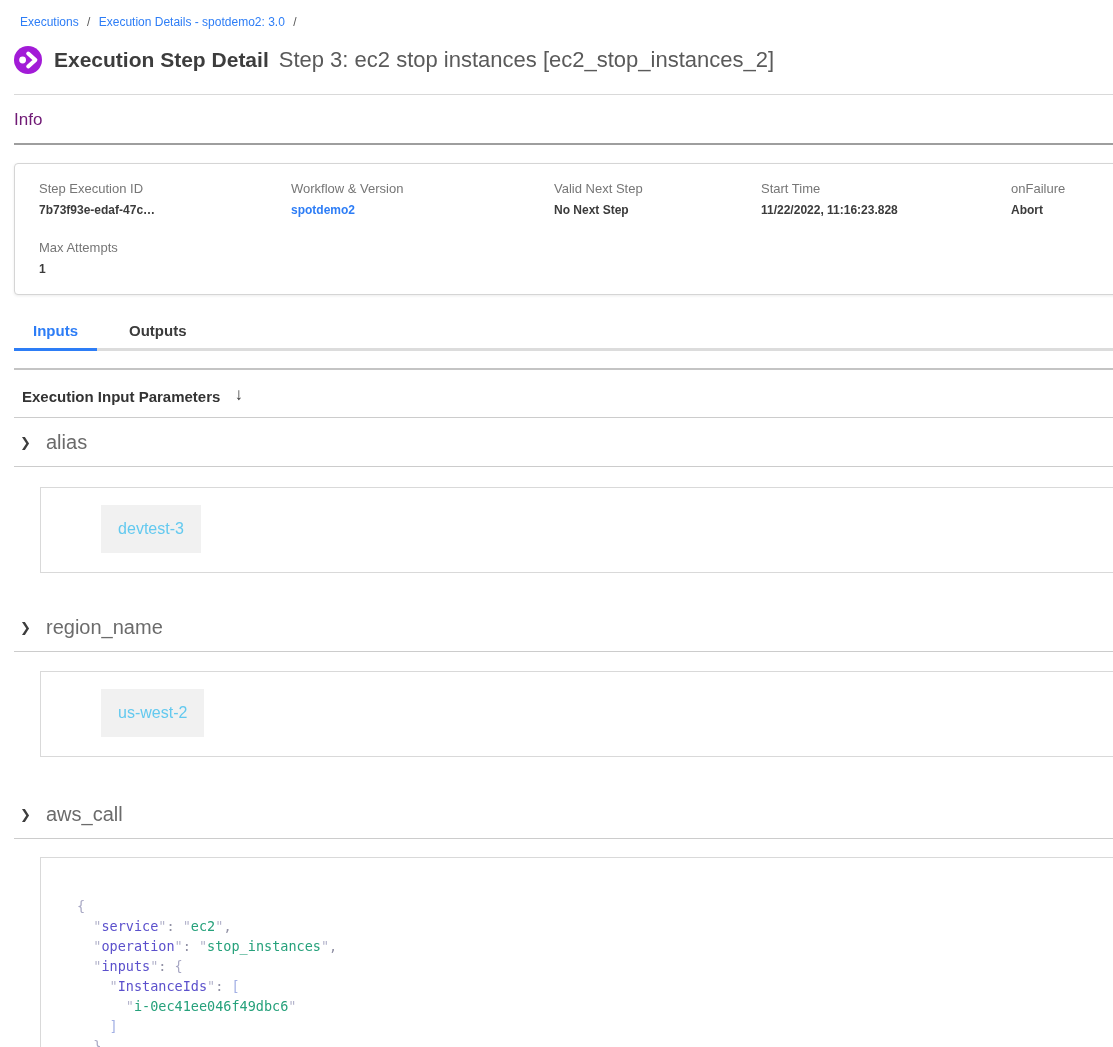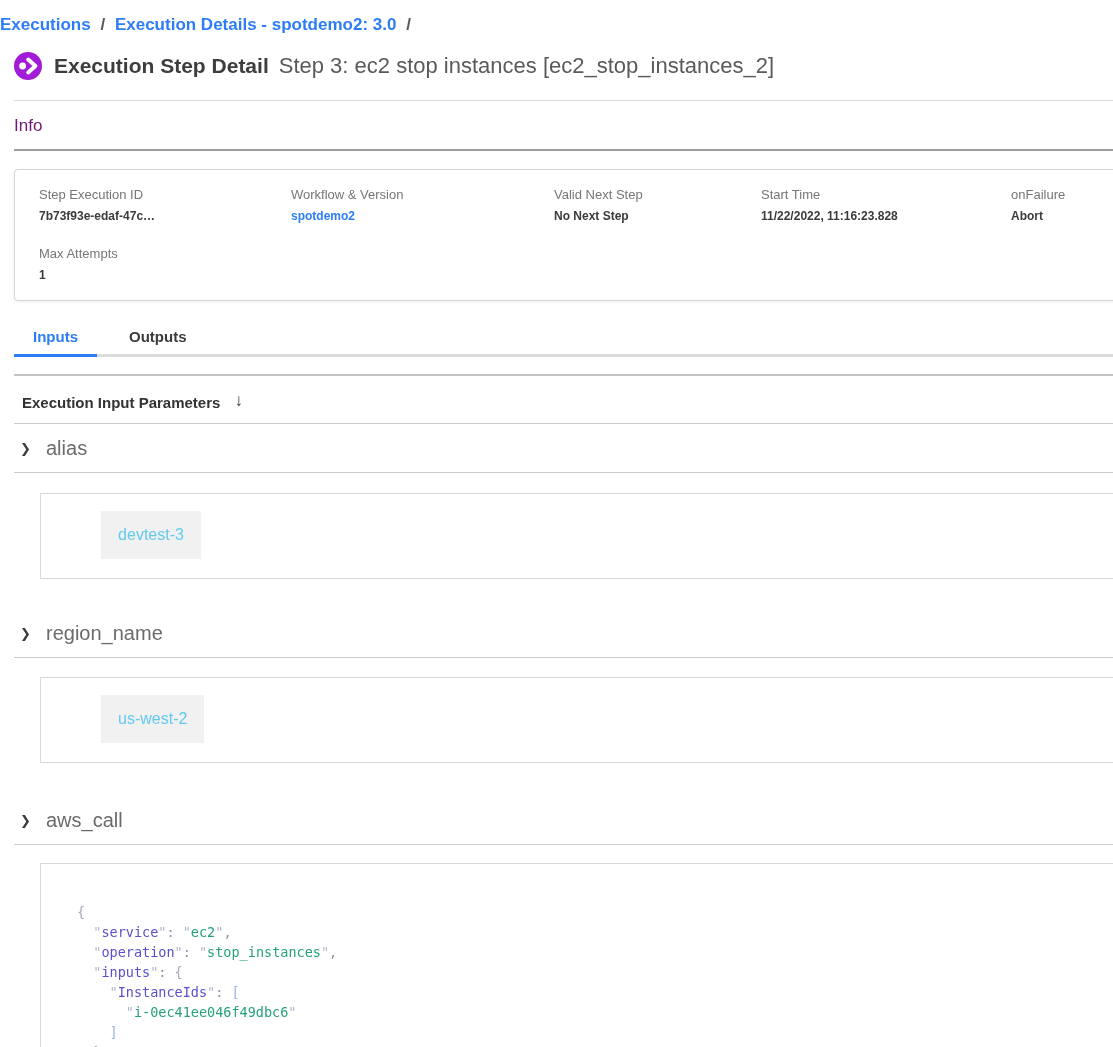--- a/index.html
+++ b/index.html
@@ -4,21 +4,21 @@
 <style>
   * { margin:0; padding:0; box-sizing:border-box; }
   html,body { background:#ffffff; }
   body {
     width:1113px; height:1047px; overflow:hidden; position:relative;
     font-family:"Liberation Sans","DejaVu Sans",sans-serif;
     color:#3d3d3d;
   }
 
   
-  .breadcrumb { margin:15px 0 0 0; font-size:17px; color:#595959;font-weight:bold; }
+  .breadcrumb { margin:15px 0 0 20px; font-size:12px; color:#595959; }
   .breadcrumb a { color:#2d7df6; text-decoration:none; cursor:pointer; }
   .breadcrumb .sep { color:#595959; margin:0 5px; }
 
   
   .title-row { display:flex; align-items:center; margin:14px 0 0 14px; height:34px; }
   .title-icon { width:28px; height:28px; flex:0 0 28px; margin-right:12px; }
   .page-title { font-size:21px; font-weight:700; color:#3d3d3d; margin-right:10px; white-space:nowrap; }
   .page-subtitle { font-size:22px; font-weight:400; color:#5a5a5a; white-space:nowrap; }
 
   .divider-1 { height:1px; background:#d9d9d9; margin:17px 0 0 14px; }

